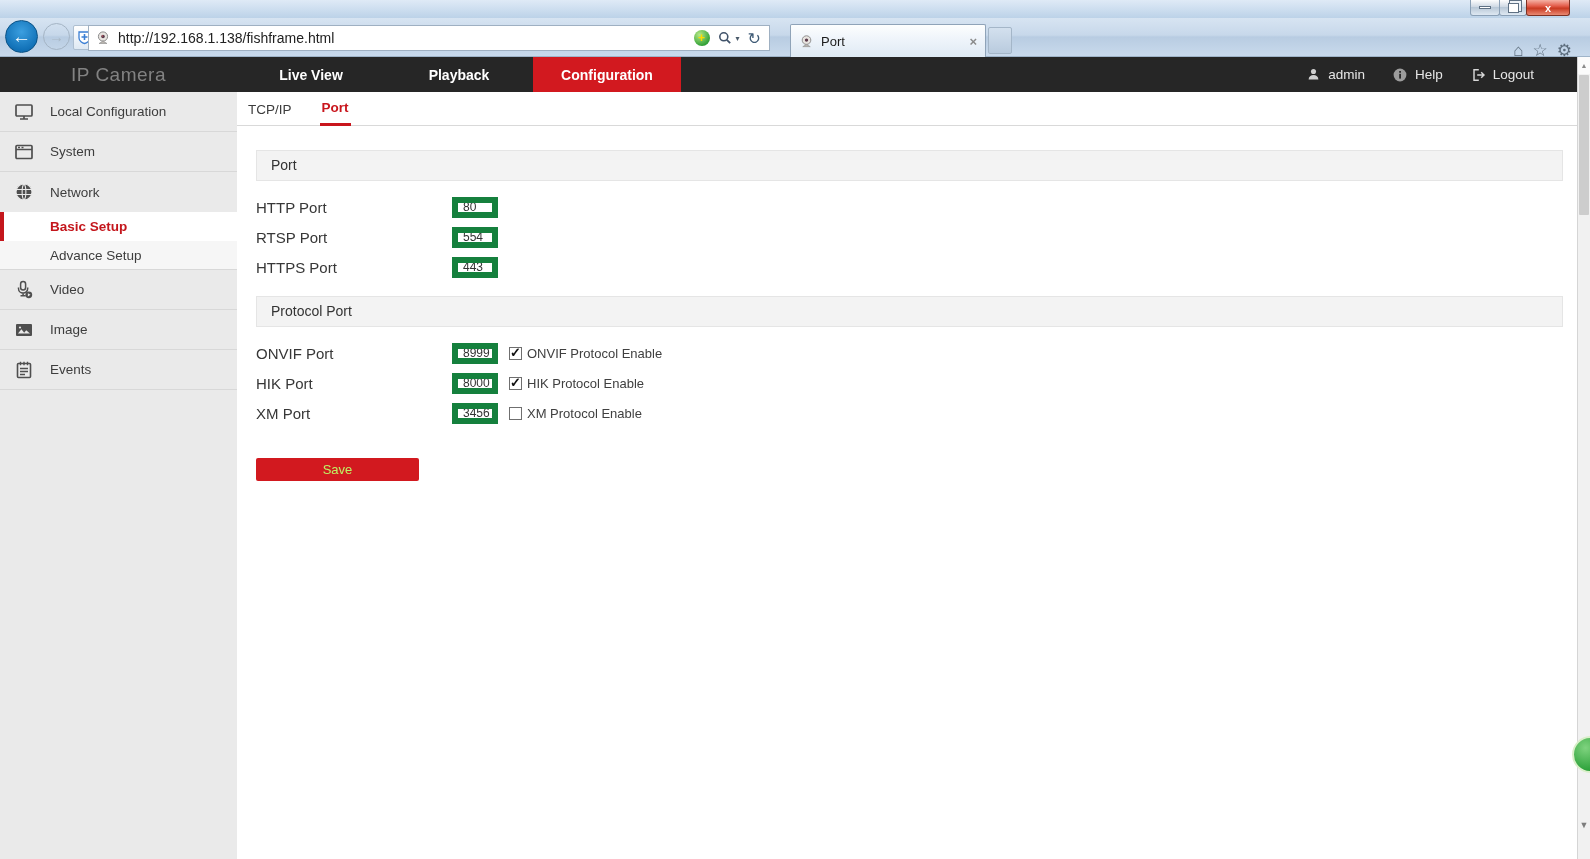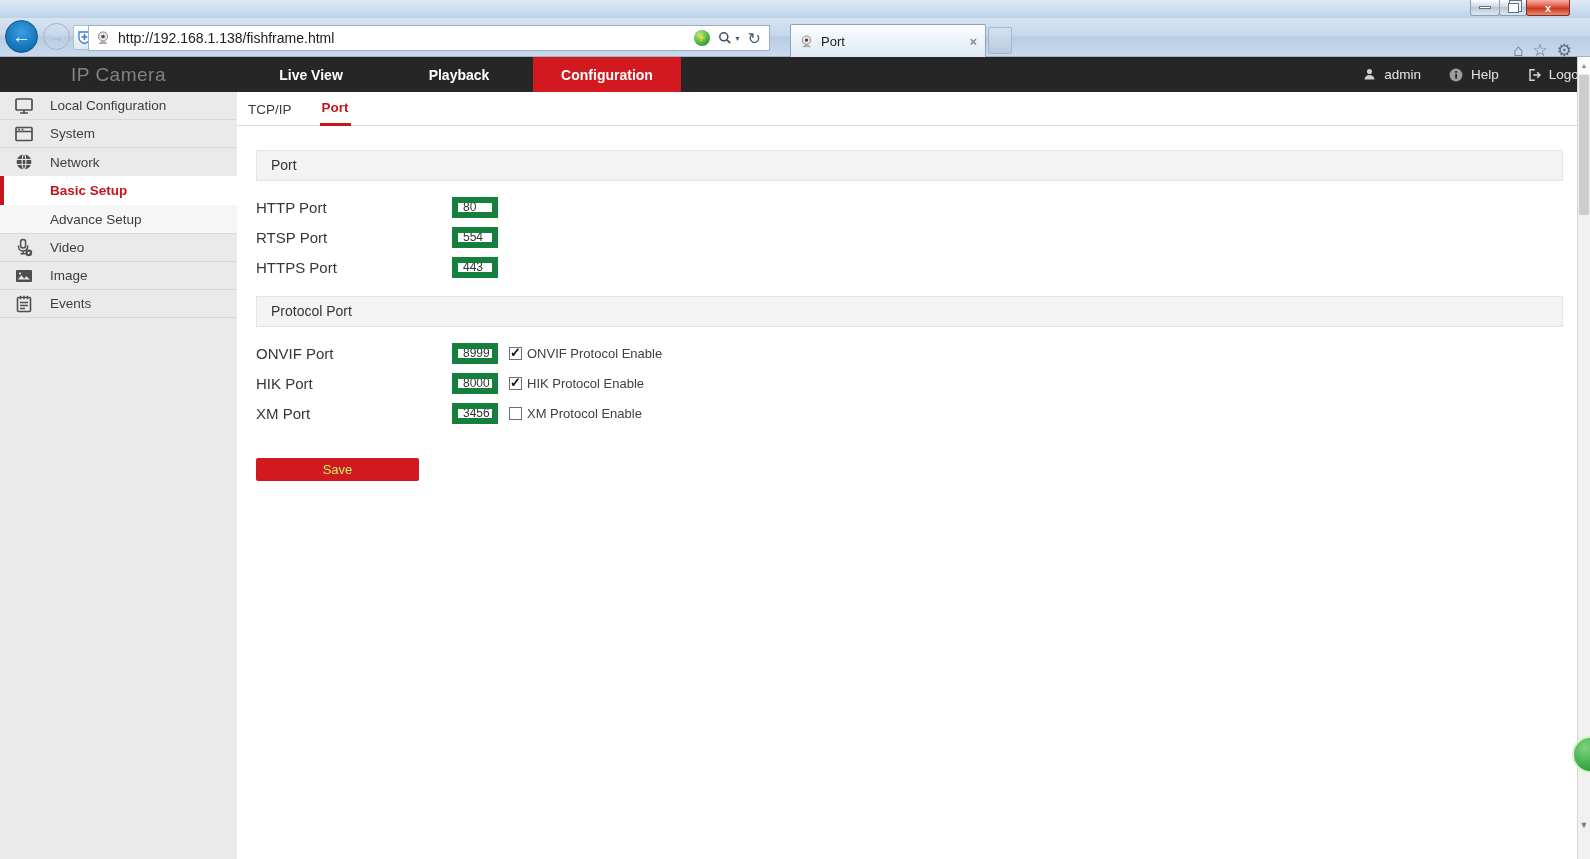--- a/index.html
+++ b/index.html
@@ -90,28 +90,28 @@
   .brand{
     width:237px;display:flex;align-items:center;justify-content:center;
     color:#828282;font-size:19px;letter-spacing:.5px;
   }
   .nav-tab{
     width:148px;display:flex;align-items:center;justify-content:center;
     color:#fff;font-size:14px;font-weight:bold;
   }
   .nav-tab.active{background:#d2191f;}
   .nav-spacer{flex:1;}
-  .nav-right{display:flex;align-items:center;gap:27px;justify-content:center;}
+  .nav-right{display:flex;align-items:center;gap:27px;margin-right:56px;justify-content:center;}
   .nav-right .nr-item{display:flex;align-items:center;gap:7px;color:#e6e6e6;font-size:13.5px;}
   
   .sidebar{
     position:absolute;left:0;top:92px;width:237px;bottom:0;background:#eaeaea;
   }
   .side-item{
-    height:28px;display:flex;align-items:center;box-sizing:border-box;
+    height:40px;display:flex;align-items:center;box-sizing:border-box;
     border-bottom:1px solid #d8d8d8;color:#3d3d3d;font-size:13.5px;
   }
   .side-item .s-ico{width:20px;height:20px;margin:0 16px 0 14px;display:flex;align-items:center;justify-content:center;}
   .side-sub{
     height:29px;display:flex;align-items:center;box-sizing:border-box;
     padding-left:50px;font-size:13.5px;color:#3d3d3d;background:#f6f6f6;
   }
   .side-sub.active{
     background:#fff;color:#c4161c;font-weight:bold;
     border-left:4px solid #c4161c;padding-left:46px;

